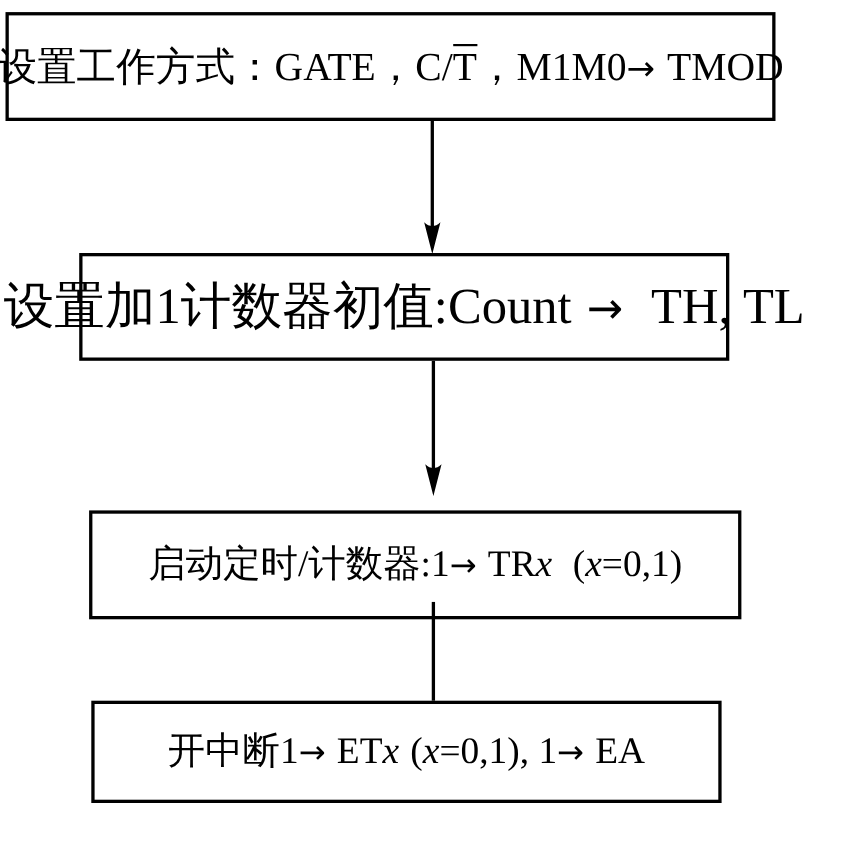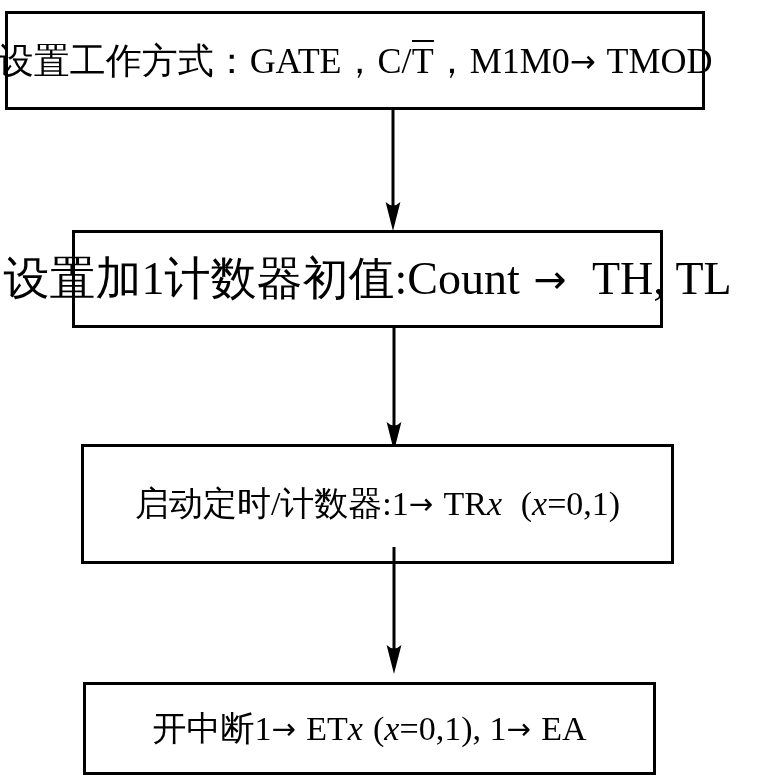--- a/index.html
+++ b/index.html
@@ -38,22 +38,22 @@
     display: inline-block;
     font-family: "Liberation Serif", "DejaVu Serif", serif;
     font-size: 35px;
     letter-spacing: 0px;
     padding: 0 6px;
   }
 
   
   #box-mode   { left: 5px;  top: 11px;  width: 700px; height: 99px; }
   #box-count  { left: 72px; top: 230px; width: 591px; height: 98px; }
-  #box-start  { left: 81px; top: 444px; width: 593px; height: 120px; }
-  #box-inten  { left: 83px; top: 682px; width: 573px; height: 93px; }
+  #box-start  { left: 81px; top: 464px; width: 593px; height: 99px; }
+  #box-inten  { left: 83px; top: 637px; width: 573px; height: 93px; }
 
   
   #box-mode   .txt { font-size: 36px; }
   #box-count  .txt { font-size: 46px; }
   #box-start  .txt { font-size: 34px; }
   #box-inten  .txt { font-size: 34px; }
 
   
   .arrow {
     position: absolute;

